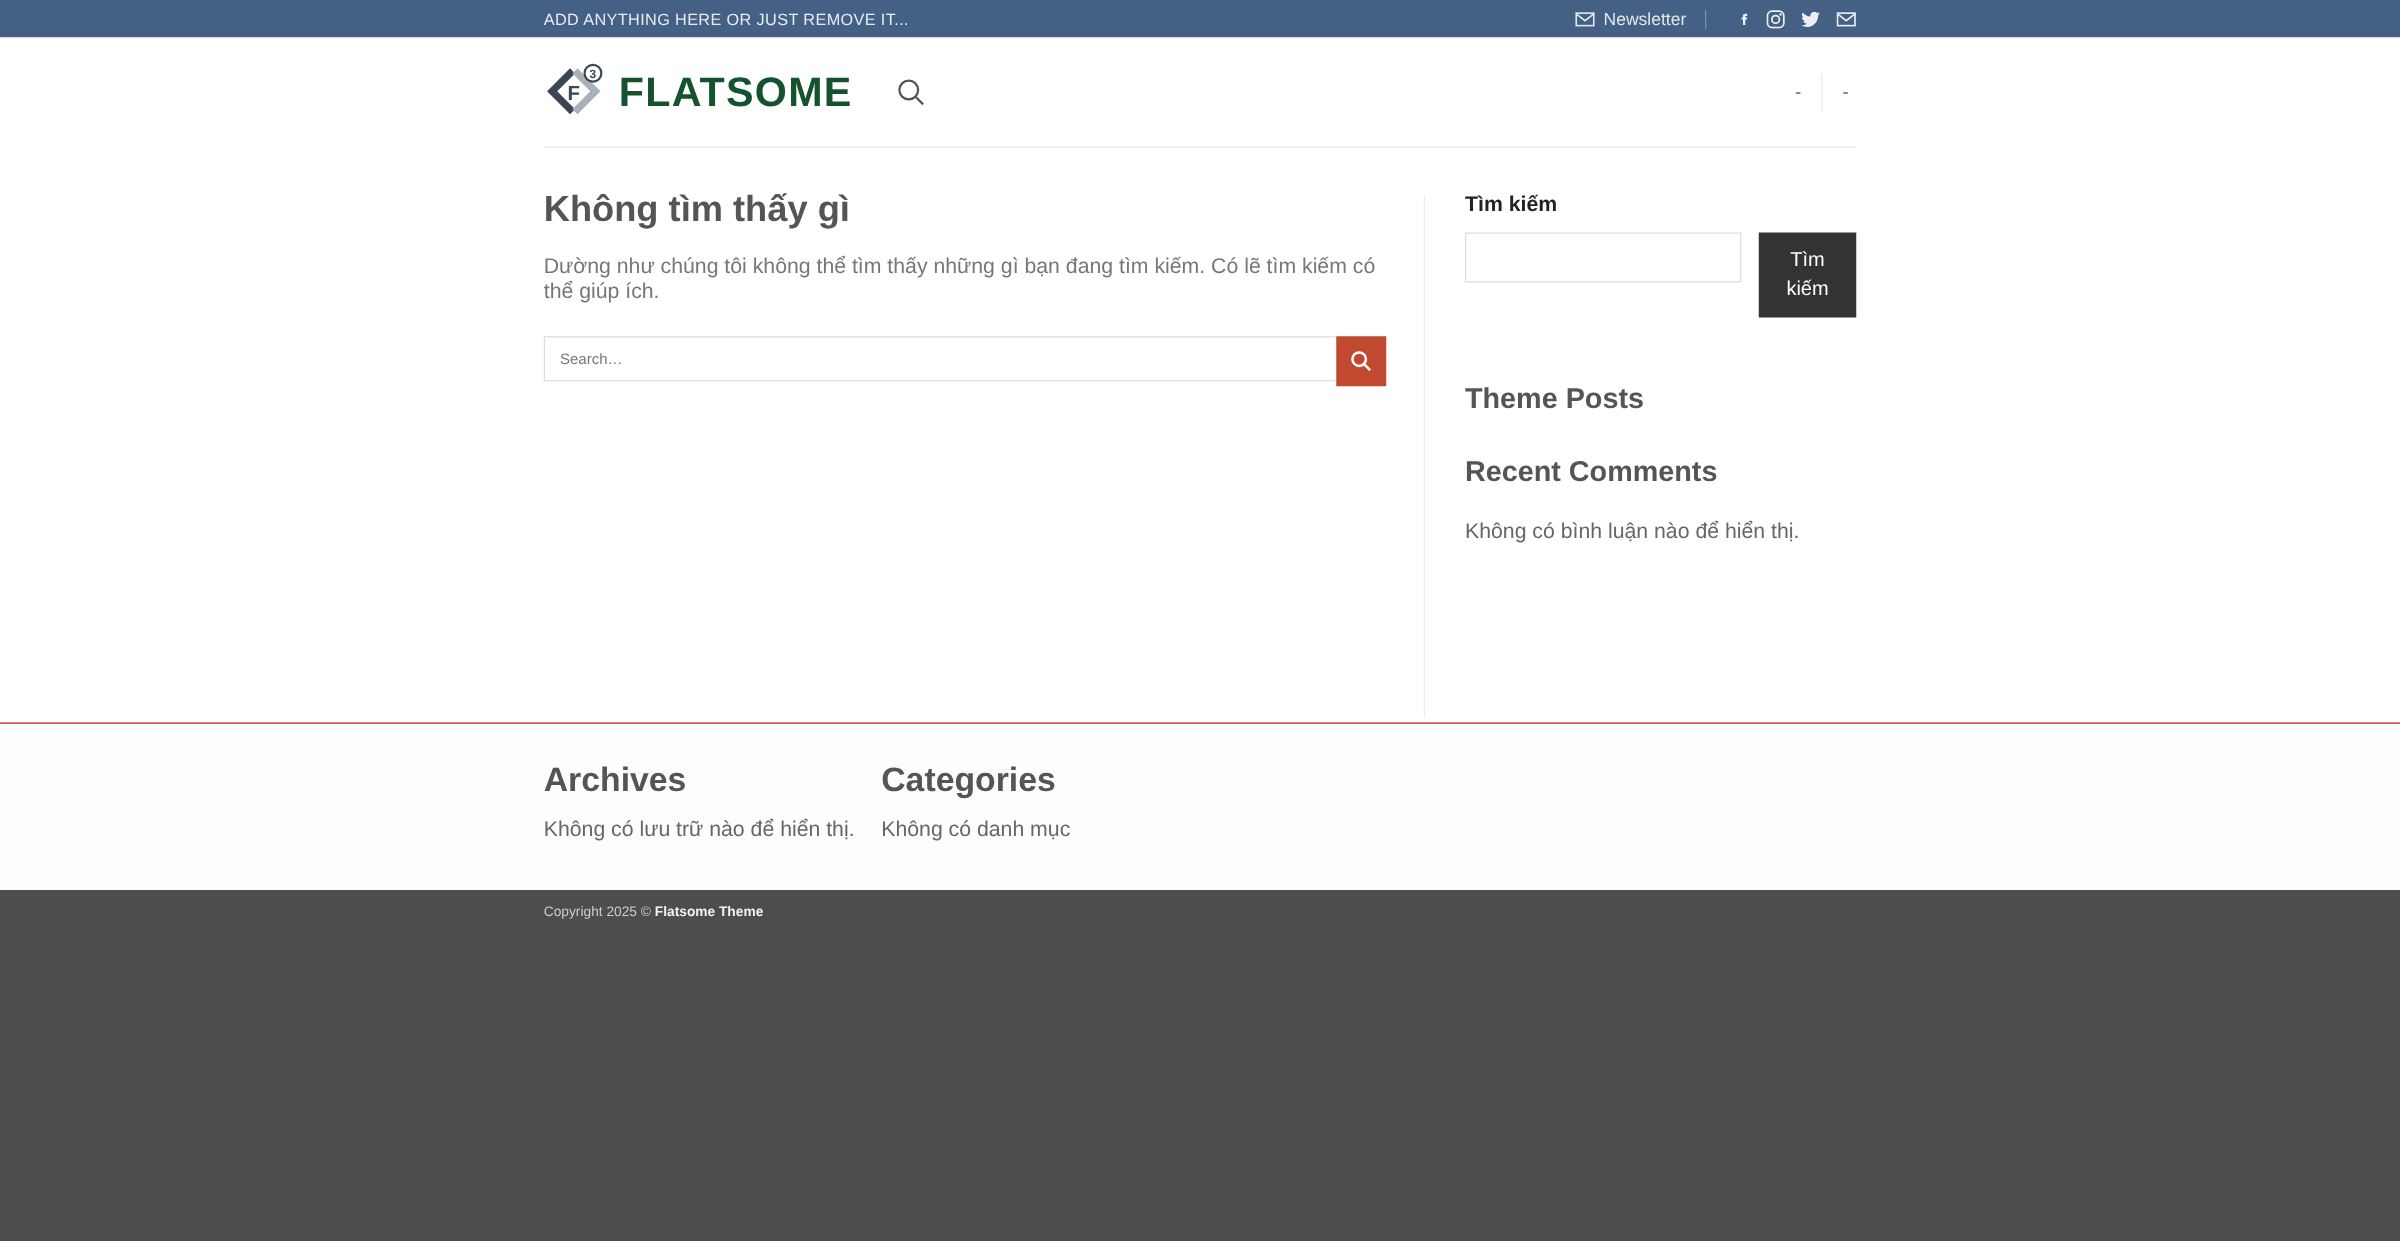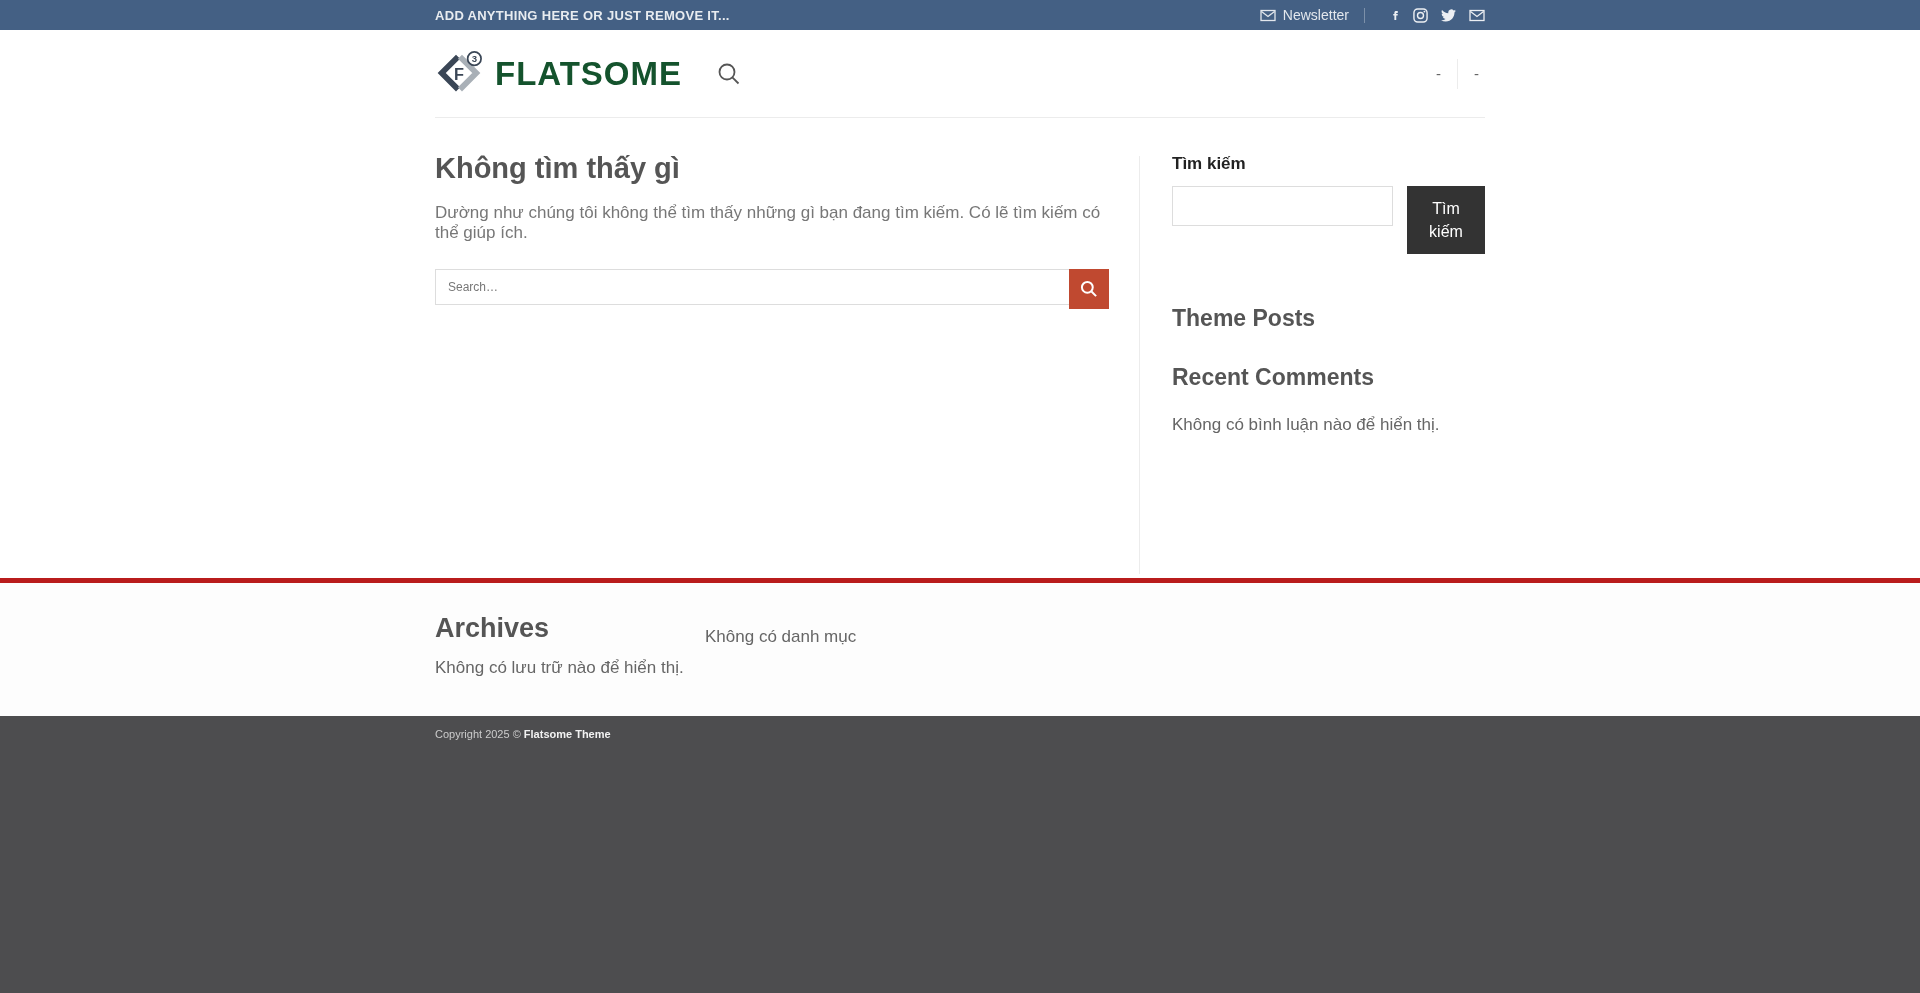--- a/index.html
+++ b/index.html
@@ -21,21 +21,21 @@
     font-size: 13px;
   }
   .topbar-inner {
     height: 30px;
     display: flex;
     align-items: center;
     justify-content: space-between;
   }
   .topbar-left {
     color: rgba(255,255,255,0.88);
-    font-weight: bold;
+    font-weight: normal;
     letter-spacing: 0.3px;
     text-transform: uppercase;
   }
   .topbar-right {
     display: flex;
     align-items: center;
     color: rgba(255,255,255,0.85);
     text-align: center;
   }
   .newsletter {
@@ -191,21 +191,21 @@
     margin-top: 18px;
     font-size: 17px;
     line-height: 1.75;
     color: #666;
   }
 
   
   .footer-light {
     flex: 0 0 auto;
     background: #fdfdfd;
-    border-top: 5px solid #b91c1c;
+    border-top: 1px solid #b91c1c;
     padding: 30px 0 38px 0;
   }
   .footer-cols { display: flex; }
   .footer-col { width: 270px; }
   .footer-col h3 {
     font-size: 27px;
     font-weight: bold;
     color: #555;
   }
   .footer-col p {
@@ -325,20 +325,21 @@
   </div>
 </div>
 
 <footer class="footer-light">
   <div class="container footer-cols">
     <div class="footer-col">
       <h3>Archives</h3>
       <p>Không có lưu trữ nào để hiển thị.</p>
     </div>
     <div class="footer-col">
+      <h3>Categories</h3>
       <p>Không có danh mục</p>
     </div>
   </div>
 </footer>
 
 <div class="footer-dark">
   <div class="container">
     <p><span>Copyright 2025 © </span><strong>Flatsome Theme</strong></p>
   </div>
 </div>

